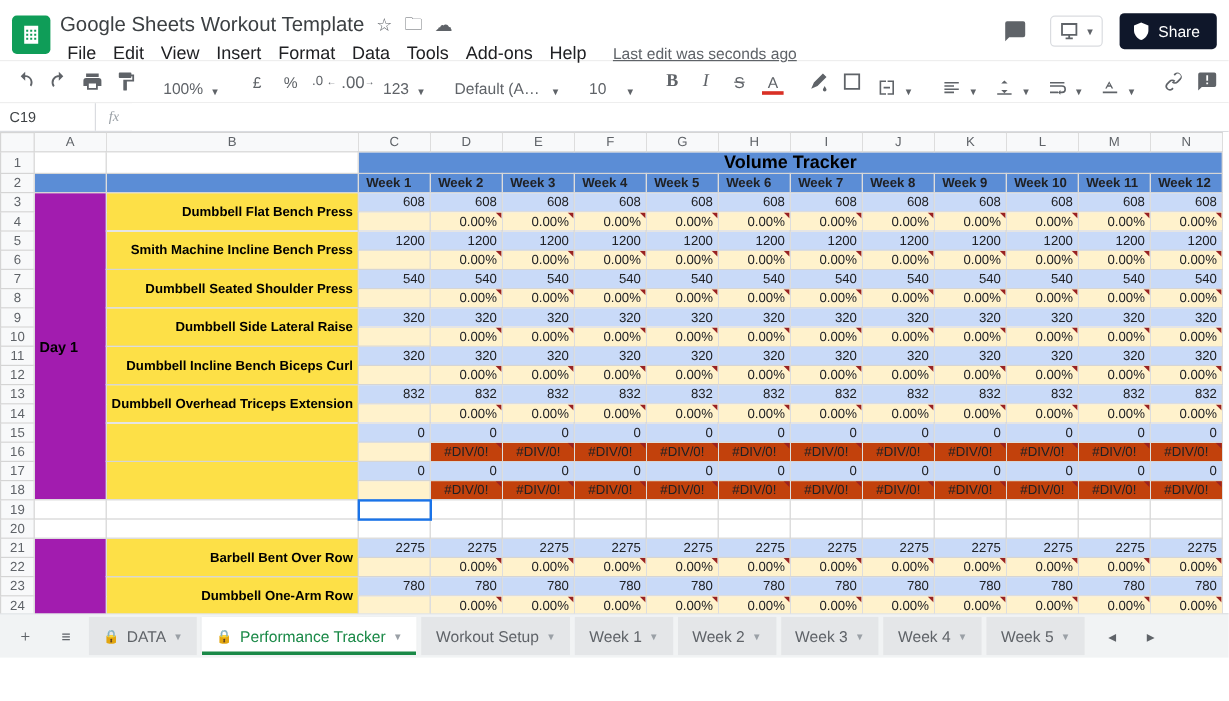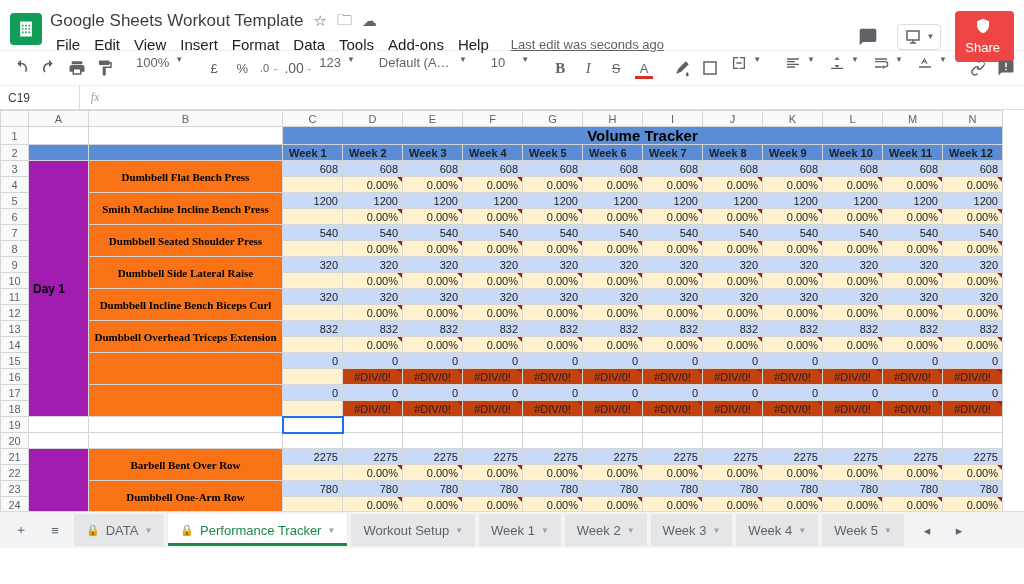--- a/index.html
+++ b/index.html
@@ -12,28 +12,28 @@
   .doc-title-row { display:flex; align-items:center; gap:10px; height:20px;}
   .doc-title { font-size:17px; color:#3c4043; }
   .title-icon { color:#5f6368; font-size:15px; cursor:pointer; }
   .menubar { display:flex; gap:2px; align-items:center; margin-top:2px; }
   .menu-item { padding:3px 6px; border-radius:3px; cursor:pointer; color:#202124; font-size:15px;}
   .last-edit { color:#5f6368; text-decoration:underline; font-size:13px; margin-left:14px; cursor:pointer;}
   .title-right { display:flex; align-items:center; gap:14px; margin-left:auto; }
   .iconbtn { width:30px;height:30px;display:flex;align-items:center;justify-content:center;border-radius:4px;cursor:pointer;color:#5f6368;}
   .iconbtn svg{width:20px;height:20px;fill:#5f6368}
   .present-btn{border:1px solid #dadce0;border-radius:4px;padding:3px 6px;display:flex;align-items:center;gap:2px;cursor:pointer;}
-  .share-btn { background:#ef4444; color:#fff; border-radius:4px; padding:7px 14px 7px 10px; display:flex; align-items:center; gap:6px; cursor:pointer; font-weight:500;flex-direction:column;}
+  .share-btn { background:#0f172a; color:#fff; border-radius:4px; padding:7px 14px 7px 10px; display:flex; align-items:center; gap:6px; cursor:pointer; font-weight:500;}
   .share-btn svg{width:16px;height:16px;fill:#fff}
   
   .toolbar { height:36px; border-top:1px solid #eee; border-bottom:1px solid #eee; display:flex; align-items:center; padding:0 8px; gap:2px; color:#5f6368;}
   .tbtn{min-width:26px;height:26px;display:flex;align-items:center;justify-content:center;border-radius:3px;cursor:pointer;font-size:13px;padding:0 4px;}
   .tbtn svg{width:18px;height:18px;fill:#5f6368}
   .tsep{width:1px;height:20px;background:#dadce0;margin:0 4px;}
-  .tsel{display:flex;align-items:flex-start;gap:4px;padding:0 6px;height:26px;cursor:pointer;border-radius:3px;}
+  .tsel{display:flex;align-items:flex-end;gap:4px;padding:0 6px;height:26px;cursor:pointer;border-radius:3px;}
   .caret{font-size:8px;color:#5f6368;margin-left:2px;}
   .bold{font-weight:bold;font-family:"Times New Roman",serif;font-size:15px;}
   .ital{font-style:italic;font-family:"Times New Roman",serif;font-size:15px;}
   .strike{text-decoration:line-through;font-size:13px;}
   .font-color{position:relative;}
   .font-color::after{content:"";position:absolute;left:4px;right:4px;bottom:2px;height:3px;background:#d93025;}
   .toolbar .spacer{flex:1}
   
   .fxbar{height:24px;border-bottom:1px solid #dadce0;display:flex;align-items:center;font-size:12px;}
   .namebox{width:80px;padding:0 8px;color:#3c4043;border-right:1px solid #dadce0;height:100%;display:flex;align-items:center;}
@@ -43,21 +43,21 @@
   .gridwrap{height:402px;overflow:hidden;position:relative;border-bottom:1px solid #dadce0;}
   table.sheet{border-collapse:collapse;table-layout:fixed;font-size:11px;}
   table.sheet th, table.sheet td{border:1px solid #d5d5d5;padding:0 4px;height:16px;overflow:hidden;white-space:nowrap;}
   th.colhdr{background:#f8f9fa;color:#5f6368;font-weight:normal;text-align:center;height:20px;font-size:11px;position:sticky;top:0;}
   th.rowhdr{background:#f8f9fa;color:#5f6368;font-weight:normal;text-align:center;width:28px;font-size:11px;}
   th.corner{background:#f8f9fa;width:28px;}
   .colA{width:60px}.colB{width:194px}.colW{width:60px}
   td{text-align:right;}
   tr.title-row td.merged{background:#5b8dd6;color:#000;font-size:15px;font-weight:bold;text-align:center;}
   tr.hdr-row td{background:#5b8dd6;font-weight:bold;text-align:left;padding-left:6px;}
-  .ex{background:#f97316;color:#000;font-weight:bold;text-align:center;vertical-align:middle;border-top:1px solid #808080;font-family:Liberation Serif, serif;}
+  .ex{background:#fde047;color:#000;font-weight:bold;text-align:right;vertical-align:middle;border-top:1px solid #808080;}
   .day{background:#a21caf;color:#000;font-weight:bold;text-align:left;vertical-align:middle;padding-left:6px;font-size:12px;}
   .val-top{background:#c9daf8;}
   .val-bot{background:#fff2cc;}
   .err{background:#c2410c;text-align:center;}
   .gap td{background:#fff;}
   .sel-cell{outline:2px solid #1a73e8;outline-offset:-1px;}
   .trimark{position:relative}
   .trimark::after{content:"";position:absolute;top:0;right:0;border-top:5px solid #922;border-left:5px solid transparent;}
   
   .tabstrip{height:36px;background:#f1f3f4;display:flex;align-items:center;padding:0 6px;gap:4px;font-size:13px;}

